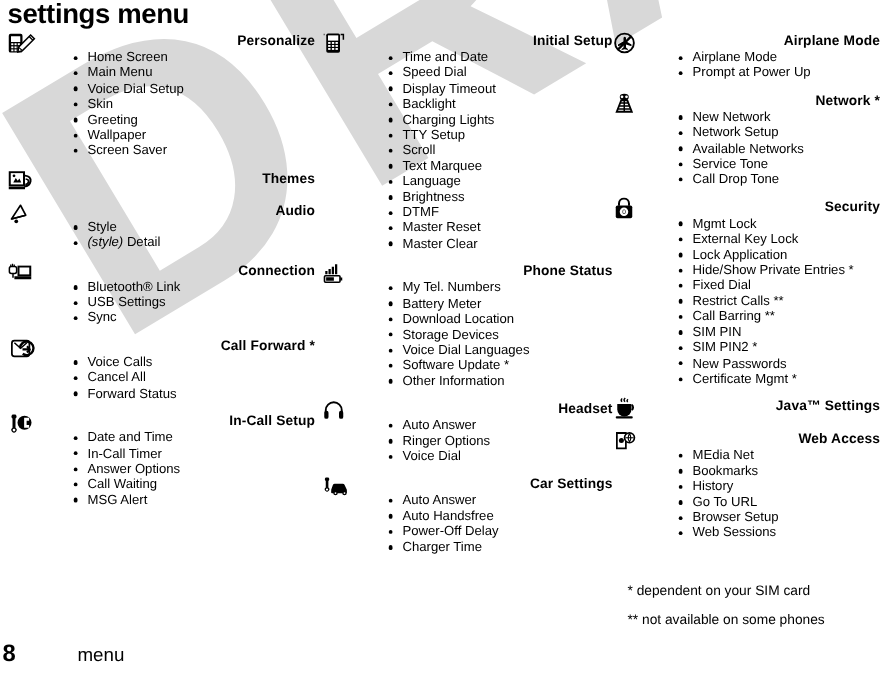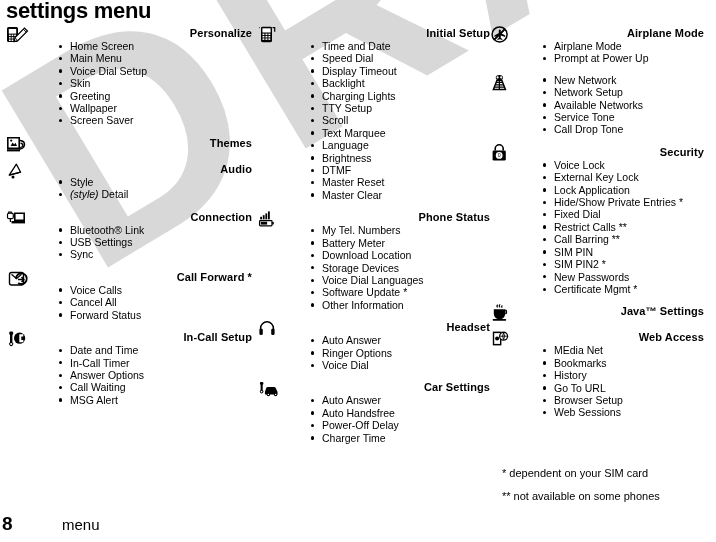--- a/index.html
+++ b/index.html
@@ -407,40 +407,41 @@
         <span class="sec-icon">
           <svg width="24" height="19" viewBox="0 0 24 19">
             <ellipse cx="9.4" cy="4.6" rx="3.6" ry="2.6" fill="#000"></ellipse>
             <circle cx="7.6" cy="4.4" r="1.1" fill="#fff"></circle>
             <circle cx="11.2" cy="4.4" r="1.1" fill="#fff"></circle>
             <path d="M7 7.2 L3.4 16.4 L15.4 16.4 L11.8 7.2 Z" fill="none" stroke="#000" stroke-width="1.5"></path>
             <path d="M6.3 9.4 L12.5 9.4 M5.4 11.8 L13.4 11.8 M4.5 14.2 L14.3 14.2" stroke="#000" stroke-width="1.3"></path>
             <path d="M9.4 7 L9.4 16.4" stroke="#000" stroke-width="1.2"></path>
           </svg>
         </span>
+        <div class="sec-title">Network *</div>
         <ul class="items">
           <li>New Network</li>
           <li>Network Setup</li>
           <li>Available Networks</li>
           <li>Service Tone</li>
           <li>Call Drop Tone</li>
         </ul>
       </div>
       <div class="section">
         <span class="sec-icon">
           <svg width="24" height="19" viewBox="0 0 24 19">
             <path d="M5.2 6.6 v-1.8 a4 4 0 0 1 8 0 v1.8" fill="none" stroke="#000" stroke-width="1.6"></path>
             <rect x="2.6" y="6.4" width="13.2" height="10.2" rx="1.4" fill="#000"></rect>
             <circle cx="9.2" cy="11.4" r="3.4" fill="#fff"></circle>
             <text x="9.2" y="13.2" font-family="Liberation Sans, sans-serif" font-size="5.2" text-anchor="middle" fill="#000">0</text>
           </svg>
         </span>
         <div class="sec-title">Security</div>
         <ul class="items">
-          <li>Voice Lock</li>
+          <li>Mgmt Lock</li>
           <li>External Key Lock</li>
           <li>Lock Application</li>
           <li>Hide/Show Private Entries *</li>
           <li>Fixed Dial</li>
           <li>Restrict Calls **</li>
           <li>Call Barring **</li>
           <li>SIM PIN</li>
           <li>SIM PIN2 *</li>
           <li>New Passwords</li>
           <li>Certificate Mgmt *</li>

